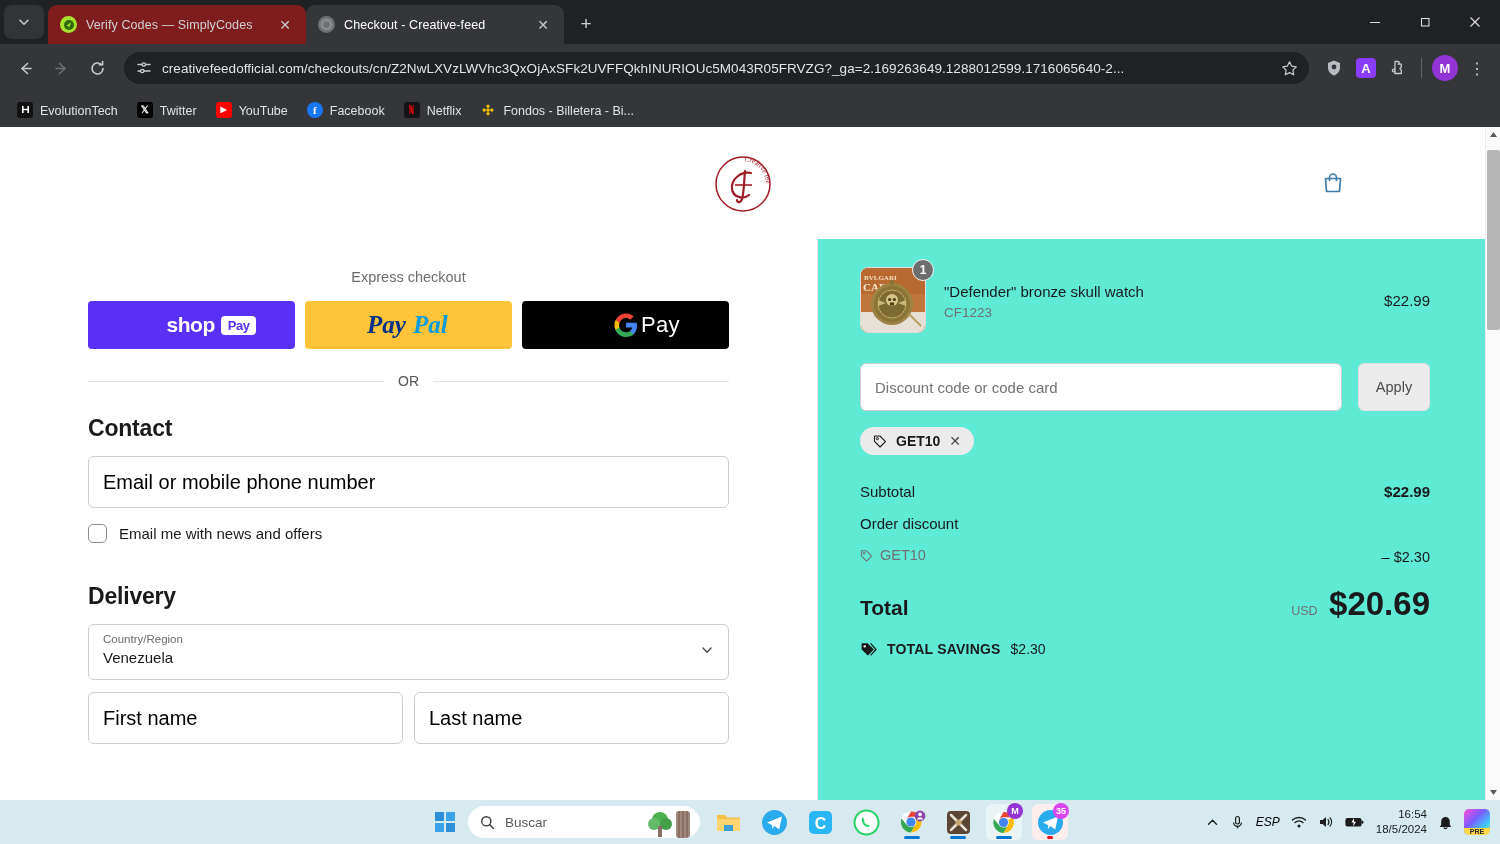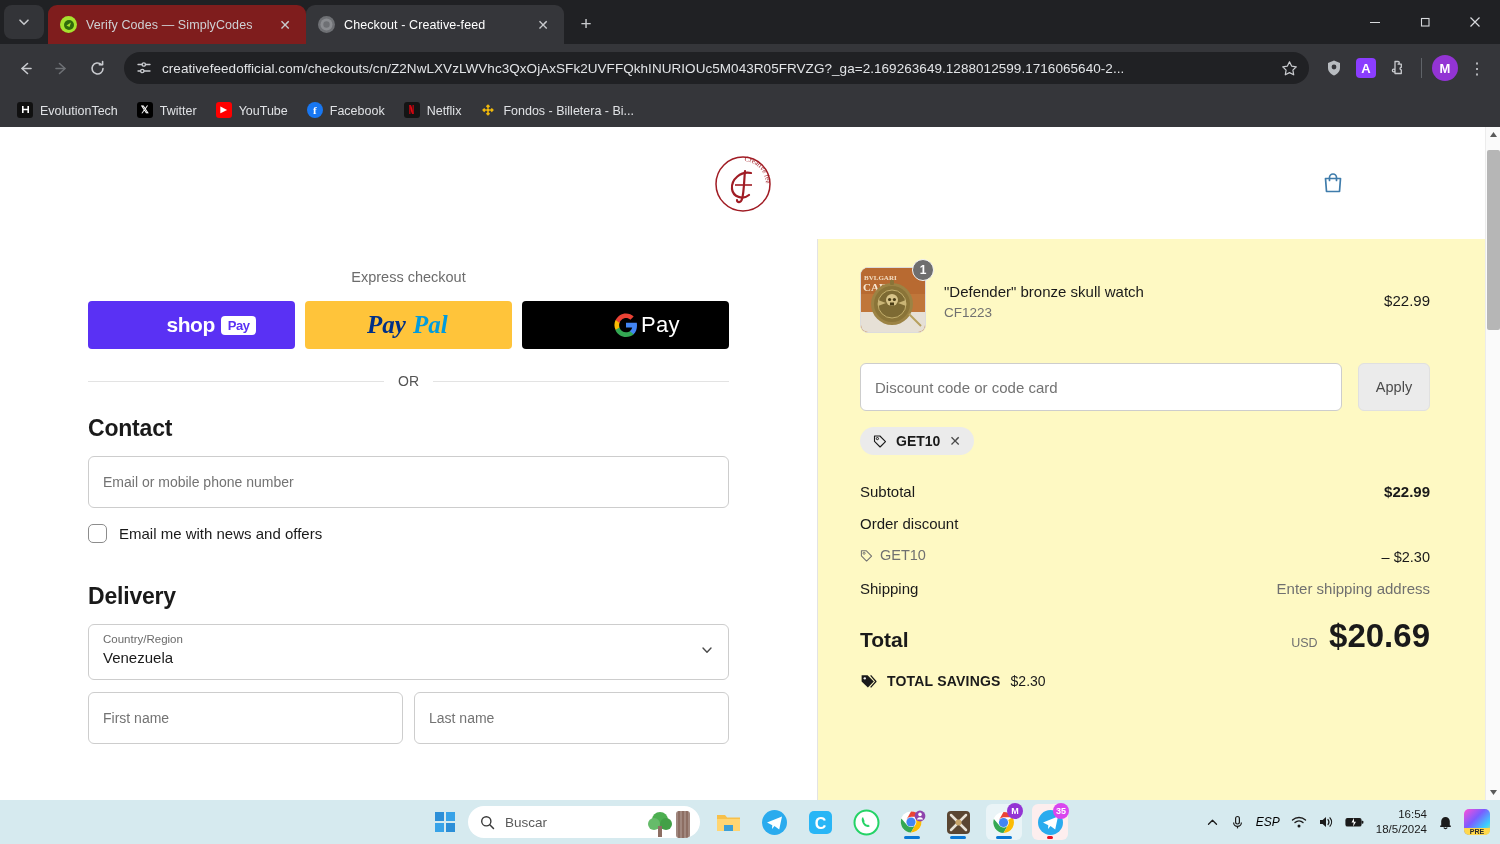--- a/index.html
+++ b/index.html
@@ -169,41 +169,41 @@
 
   .section-title {
     font-size: 23px; font-weight: 700; color: #1a1a1a;
     letter-spacing: -.2px; margin-bottom: 14px;
   }
   .field {
     height: 52px; border: 1px solid #cdcdcd; border-radius: 6px;
     background: #fff; display: flex; align-items: center;
     padding: 0 14px; cursor: text; position: relative;
   }
-  .field-placeholder { color: #737373; font-size: 14px; }
+  .field-placeholder { color: #000000; font-size: 20px; }
   .checkbox-row { display: flex; align-items: center; gap: 12px; margin-top: 16px; }
   .checkbox {
     width: 19px; height: 19px; border: 1px solid #8c8c8c; border-radius: 5px;
     background: #fff; cursor: pointer; flex: none;
   }
   .checkbox-label { font-size: 15px; color: #1a1a1a; }
 
   .select-field {
     height: 56px; border: 1px solid #cdcdcd; border-radius: 6px;
     background: #fff; padding: 7px 14px 0 14px; position: relative; cursor: pointer;
   }
   .select-label { font-size: 11.5px; color: #6b6b6b; line-height: 15px; }
   .select-value { font-size: 15px; color: #1a1a1a; line-height: 22px; font-weight: 500; }
   .select-caret { position: absolute; right: 14px; top: 50%; transform: translateY(-50%); color:#4a4a4a; }
   .name-row { display: flex; gap: 11px; margin-top: 12px; }
   .name-row .field { flex: 1; }
 
   
   .summary-col {
-    width: 667px; background: #fef9c3; padding: 28px 55px 0 42px;
+    width: 667px; background: #5eead4; padding: 28px 55px 0 42px;
   }
   .line-item { display: flex; align-items: center; gap: 18px; }
   .thumb-wrap { position: relative; flex: none; }
   .thumb {
     width: 66px; height: 66px; border-radius: 8px; border: 1px solid #dcdcdc;
     overflow: hidden; background: #c97d3a; position: relative;
   }
   .qty-badge {
     position: absolute; top: -8px; right: -8px;
     width: 22px; height: 22px; border-radius: 50%;
@@ -628,24 +628,20 @@
             <div class="tot-row sub-code">
               <span class="tot-label-icon">
                 <svg width="13" height="13" viewBox="0 0 14 14">
                     <path d="M1.5 7.4 V2 h5.4 l5.6 5.6 -5.4 5.4 Z" stroke="#707070" stroke-width="1.1" fill="none" stroke-linejoin="round"></path>
                     <circle cx="4.4" cy="4.6" r="1.1" stroke="#707070" stroke-width="1" fill="none"></circle>
                   </svg>
                 <span>GET10</span>
               </span>
               <span style="color:#1a1a1a;">– $2.30</span>
             </div>
-            <div class="tot-row">
-              <span>Shipping</span>
-              <span class="muted">Enter shipping address</span>
-            </div>
 
             <div class="tot-total-row">
               <span class="tot-total-label">Total</span>
               <span>
                 <span class="usd">USD</span>
                 <span class="tot-total-val">$20.69</span>
               </span>
             </div>
 
             <div class="savings">

